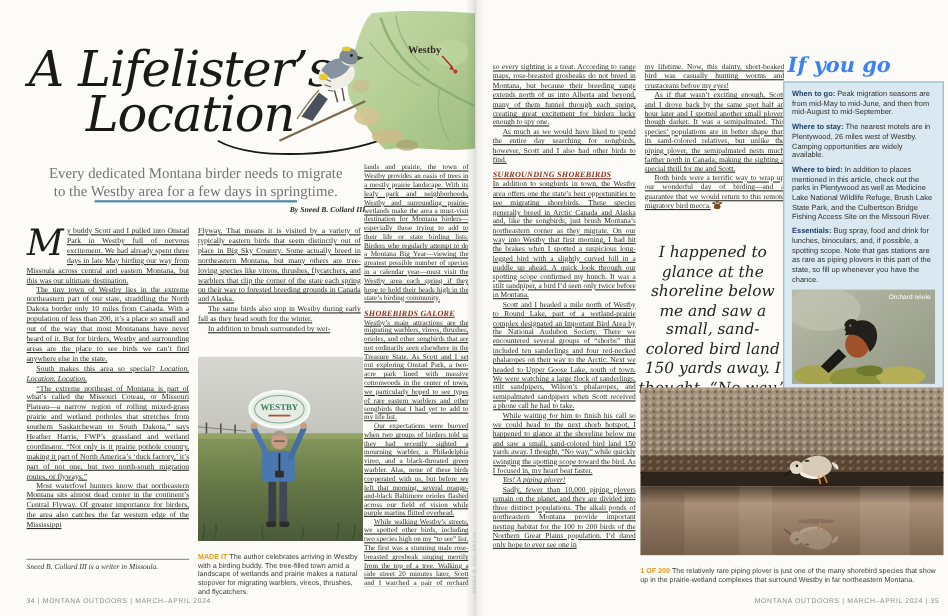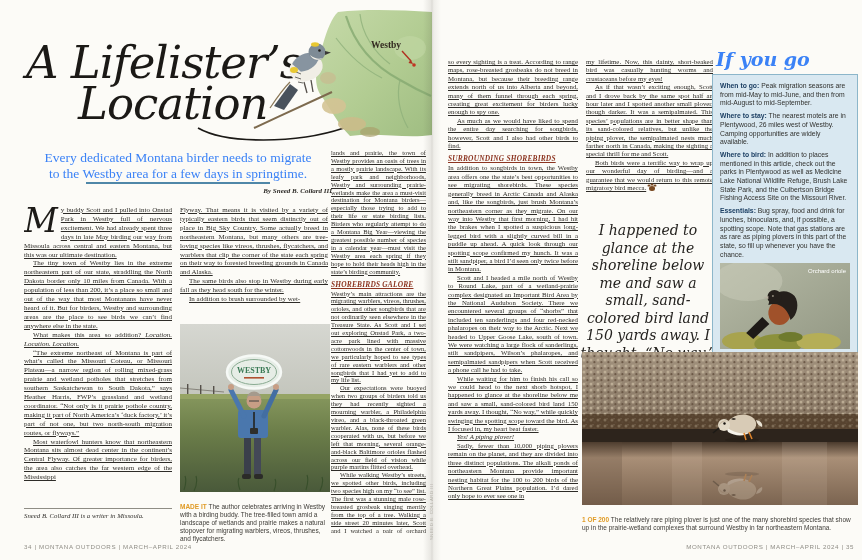--- a/index.html
+++ b/index.html
@@ -4,21 +4,21 @@
 <style>
   html,body{margin:0;padding:0;background:#e8e6e0;}
   .spread{position:relative;width:862px;height:560px;background:#fcfbf7;overflow:hidden;
           font-family:"Liberation Serif",serif;color:#2e2c28;box-shadow:0 0 4px rgba(0,0,0,.2);}
   .abs{position:absolute;}
 
   
   .title{left:26px;top:40px;width:320px;color:#1b1916;}
   .title .t1{font:italic 45px/1 "DejaVu Serif",serif;letter-spacing:-1px;}
   .title .t2{font:italic 45px/1 "DejaVu Serif",serif;letter-spacing:-1px;margin:-4px 0 0 52px;}
-  .subtitle{left:28px;top:150px;width:300px;text-align:center;font:13.5px/1.18 "Liberation Serif",serif;color:#3b82f6;}
+  .subtitle{left:28px;top:150px;width:300px;text-align:center;font:13.5px/1.18 "Liberation Serif",serif;color:#737373;}
   .rule-blue{left:86px;top:182px;width:184px;height:2px;background:#4f87a8;}
   .byline{left:32px;top:187px;width:300px;text-align:right;font:italic bold 7px "Liberation Serif",serif;color:#2c2a26;}
 
   .col{font:7px/8.9px "Liberation Serif",serif;text-align:justify;overflow:hidden;}
   .col p{margin:0;text-indent:9px;text-decoration:underline;}
   .col p.ni{text-indent:0;}
   .dropcap{float:left;font:italic 33px/27px "DejaVu Serif",serif;margin:1px 3px 0 0;color:#1d1b18;}
   .sechead{font:italic bold 7.4px "Liberation Serif",serif;color:#8c3420;letter-spacing:.2px;
            margin:4px 0 1px !important;text-indent:0 !important;text-align:left;}
   .col1{left:24px;top:206px;width:148px;height:300px;}
@@ -82,21 +82,21 @@
   <div class="abs subtitle">
     <div>Every dedicated Montana birder needs to migrate</div>
     <div>to the Westby area for a few days in springtime.</div>
   </div>
   <div class="abs rule-blue"></div>
   <div class="abs byline">By Sneed B. Collard III</div>
 
   <div class="abs col col1">
     <p class="ni"><span class="dropcap">M</span><span>y buddy Scott and I pulled into Onstad Park in Westby full of nervous excitement. We had already spent three days in late May birding our way from Missoula across central and eastern Montana, but this was our ultimate destination.</span></p>
     <p>The tiny town of Westby lies in the extreme northeastern part of our state, straddling the North Dakota border only 10 miles from Canada. With a population of less than 200, it’s a place so small and out of the way that most Montanans have never heard of it. But for birders, Westby and surrounding areas are the place to see birds we can’t find anywhere else in the state.</p>
-    <p><span>What makes this area so addition? </span><span class="ital">Location. Location. Location.</span></p>
+    <p><span>South makes this area so special? </span><span class="ital">Location. Location. Location.</span></p>
     <p>“The extreme northeast of Montana is part of what’s called the Missouri Coteau, or Missouri Plateau—a narrow region of rolling mixed-grass prairie and wetland potholes that stretches from southern Saskatchewan to South Dakota,” says Heather Harris, FWP’s grassland and wetland coordinator. “Not only is it prairie pothole country, making it part of North America’s ‘duck factory,’ it’s part of not one, but two north-south migration routes, or flyways.”</p>
     <p>Most waterfowl hunters know that northeastern Montana sits almost dead center in the continent’s Central Flyway. Of greater importance for birders, the area also catches the far western edge of the Mississippi</p>
   </div>
   <div class="abs author-credit">Sneed B. Collard III is a writer in Missoula.</div>
   <div class="abs footer footer-left">34 | MONTANA OUTDOORS | MARCH–APRIL 2024</div>
 
   <div class="abs col col2">
     <p class="ni">Flyway. That means it is visited by a variety of typically eastern birds that seem distinctly out of place in Big Sky Country. Some actually breed in northeastern Montana, but many others are tree-loving species like vireos, thrushes, flycatchers, and warblers that clip the corner of the state each spring on their way to forested breeding grounds in Canada and Alaska.</p>
     <p>The same birds also stop in Westby during early fall as they head south for the winter.</p>
     <p>In addition to brush surrounded by wet-</p>

